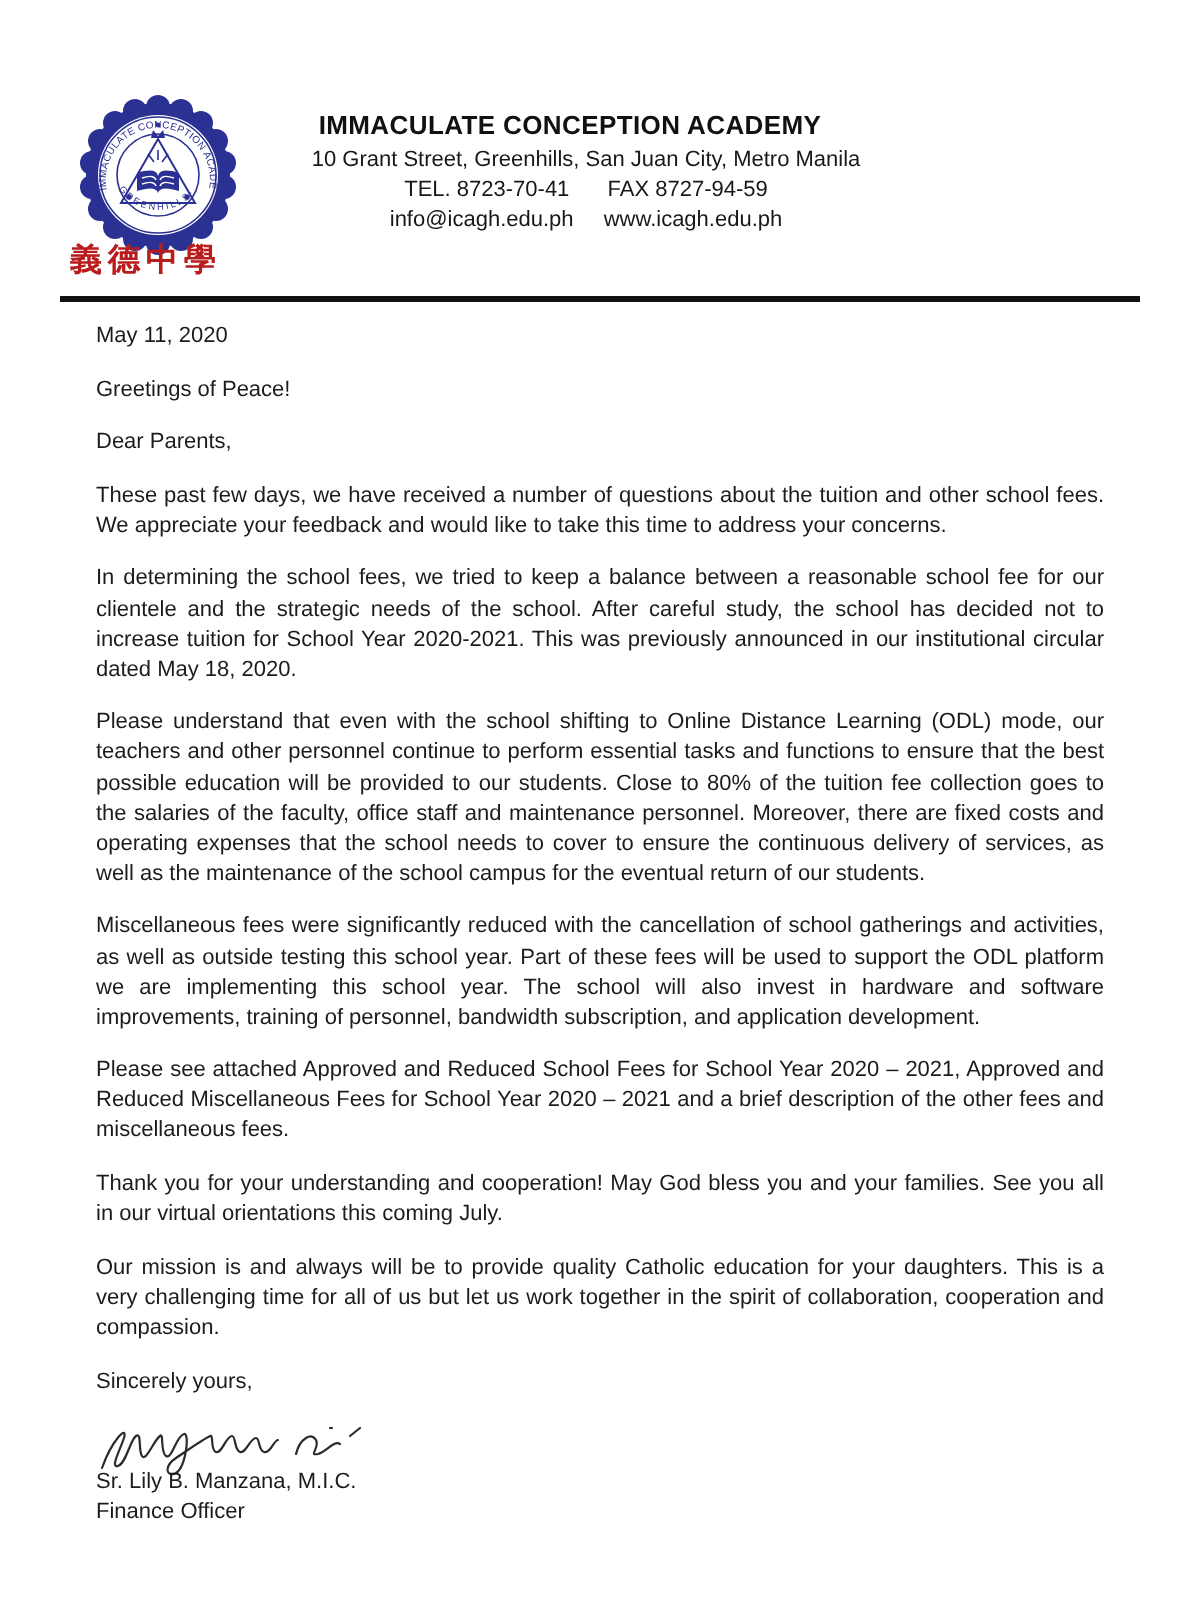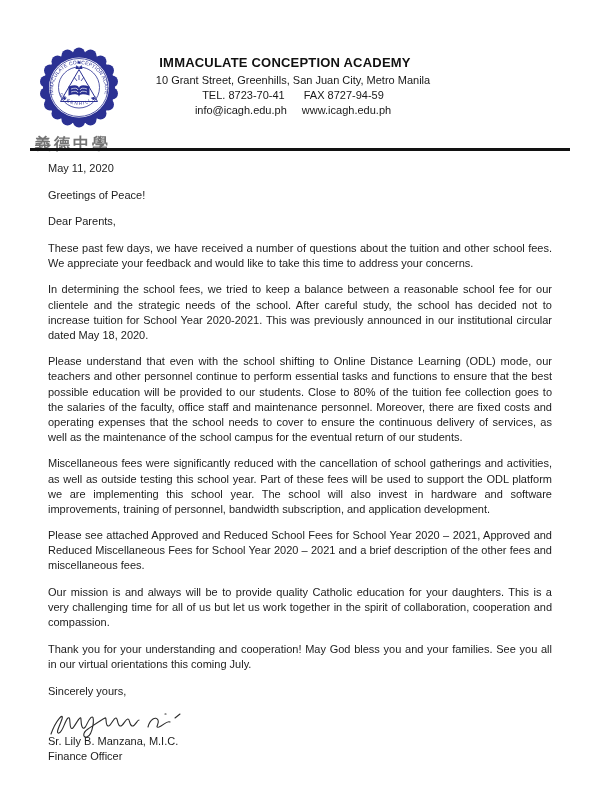--- a/index.html
+++ b/index.html
@@ -7,24 +7,24 @@
     position:relative;
     width:600px;height:800px;
     background:#ffffff;
     font-family:"Liberation Sans", sans-serif;
     color:#1e1e1e;
     overflow:hidden;
   }
   
   .seal{position:absolute;left:37px;top:45px;width:84px;height:88px;}
   .cjk-name{
-    position:absolute;left:35px;top:134px;width:92px;
+    position:absolute;left:35px;top:120px;width:92px;
     font-family:Liberation Sans, sans-serif;
     font-weight:bold;font-size:16px;letter-spacing:3px;
-    color:#737373;white-space:nowrap;
+    color:#b91c1c;white-space:nowrap;
   }
   .head-text{
     position:absolute;left:0;top:56px;width:570px;
     text-align:center;line-height:1.0;
   }
   .school-name{font-size:13px;font-weight:bold;letter-spacing:.2px;margin:0 0 6px 0;color:#111;}
   .head-line{font-size:11px;margin:0 0 4px 16px;color:#181818;}
   .head-contacts span{display:inline-block;}
   .head-contacts .gap{margin-left:16px;}
   .head-web{}
@@ -125,22 +125,22 @@
 
   <div class="body">
     <p>May 11, 2020</p>
     <p>Greetings of Peace!</p>
     <p>Dear Parents,</p>
     <p class="just">These past few days, we have received a number of questions about the tuition and other school fees. We appreciate your feedback and would like to take this time to address your concerns.</p>
     <p class="just">In determining the school fees, we tried to keep a balance between a reasonable school fee for our clientele and the strategic needs of the school. After careful study, the school has decided not to increase tuition for School Year 2020-2021. This was previously announced in our institutional circular dated May 18, 2020.</p>
     <p class="just">Please understand that even with the school shifting to Online Distance Learning (ODL) mode, our teachers and other personnel continue to perform essential tasks and functions to ensure that the best possible education will be provided to our students. Close to 80% of the tuition fee collection goes to the salaries of the faculty, office staff and maintenance personnel. Moreover, there are fixed costs and operating expenses that the school needs to cover to ensure the continuous delivery of services, as well as the maintenance of the school campus for the eventual return of our students.</p>
     <p class="just">Miscellaneous fees were significantly reduced with the cancellation of school gatherings and activities, as well as outside testing this school year. Part of these fees will be used to support the ODL platform we are implementing this school year. The school will also invest in hardware and software improvements, training of personnel, bandwidth subscription, and application development.</p>
     <p class="just">Please see attached Approved and Reduced School Fees for School Year 2020 – 2021, Approved and Reduced Miscellaneous Fees for School Year 2020 – 2021 and a brief description of the other fees and miscellaneous fees.</p>
+    <p class="just">Thank you for your understanding and cooperation! May God bless you and your families. See you all in our virtual orientations this coming July.</p>
     <p class="just">Our mission is and always will be to provide quality Catholic education for your daughters. This is a very challenging time for all of us but let us work together in the spirit of collaboration, cooperation and compassion.</p>
-    <p class="just">Thank you for your understanding and cooperation! May God bless you and your families. See you all in our virtual orientations this coming July.</p>
 
     <div class="closing">
       <div class="close-col">
         <p>Sincerely yours,</p>
         <svg class="sig-svg" width="140" height="28" viewBox="0 0 140 28">
           <path class="svgline" d="M3,24 C8,10 16,2 14,9 C12,15 7,24 11,23 C15,22 17,10 20,8 C23,6 21,15 23,18 C25,21 29,10 32,8 C34,6 32,16 35,18 C38,20 40,8 44,7 C47,6 45,25 39,27 C35,28 34,23 40,19 C46,15 53,10 57,8 C59,7 57,15 60,16 C63,17 65,8 68,8 C70,8 69,15 72,16 C75,17 77,9 80,9 C82,9 81,15 84,16 C87,17 89,10 91,10"></path>
           <path class="svgline" d="M100,17 C102,9 108,6 110,10 C112,14 106,18 111,17 C115,16 119,10 122,12"></path>
           <path class="svgline" d="M117,4 l1,0"></path>
           <path class="svgline" d="M127,8 l5,-4"></path>
         </svg>

